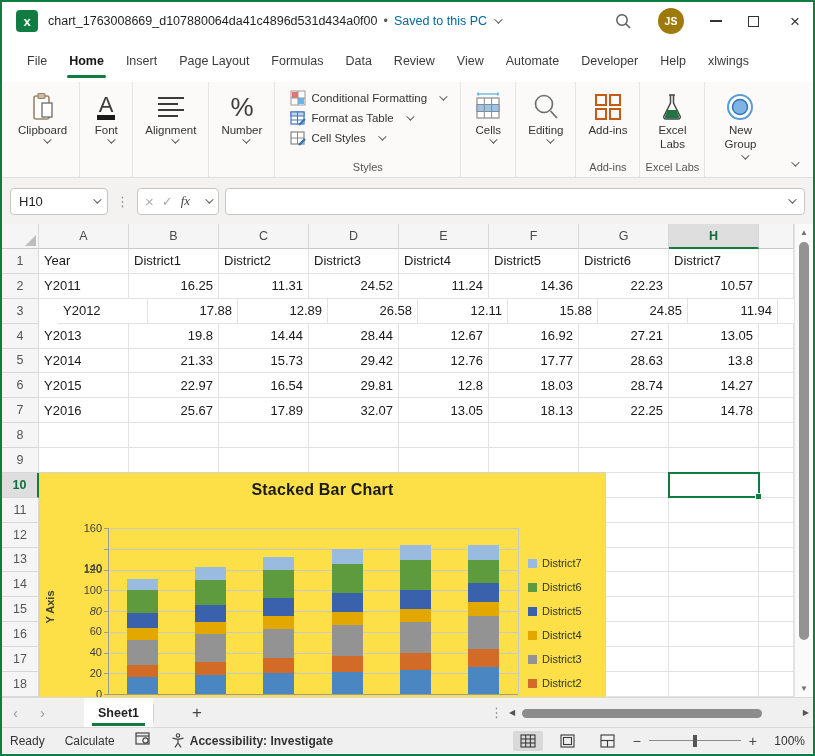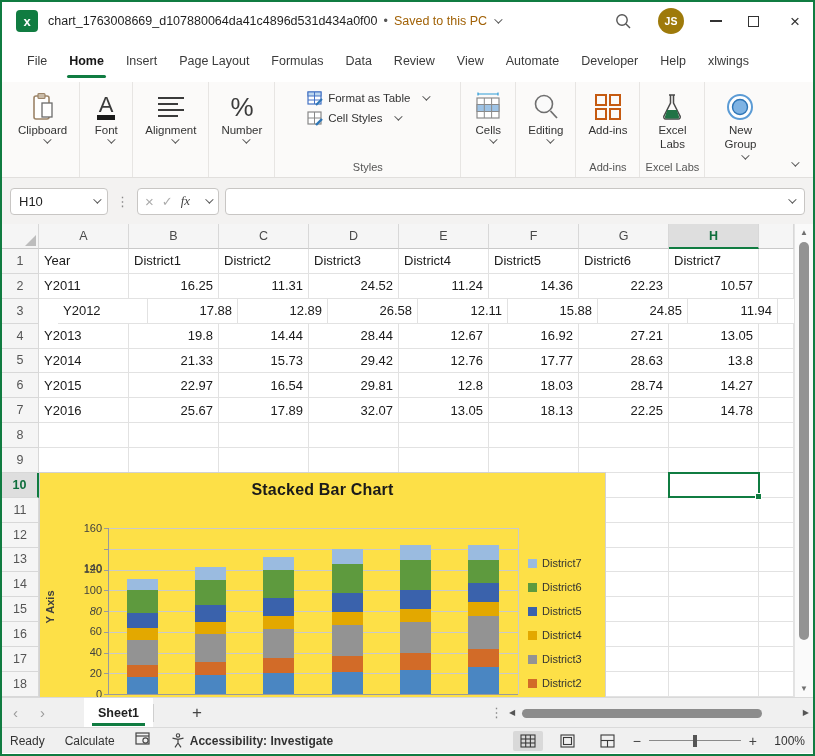--- a/index.html
+++ b/index.html
@@ -3,21 +3,21 @@
 <meta charset="utf-8">
 <style>
   *{margin:0;padding:0;box-sizing:border-box;font-family:"Liberation Sans",sans-serif;}
   html,body{background:#888;}
   #win{position:relative;width:815px;height:756px;background:#fff;border:2px solid #107C41;overflow:hidden;}
 
   
   #titlebar{display:flex;align-items:center;height:38px;background:#fff;padding:0 8px;}
   #app-icon{width:22px;height:22px;margin:0 10px 0 6px;background:#107C41;border-radius:4px;color:#fff;font-weight:bold;font-size:13px;display:flex;align-items:center;justify-content:center;}
   #title-text{font-size:12.5px;color:#1f1f1f;white-space:nowrap;}
-  #saved-text{font-size:12.5px;color:#a16207;margin-left:6px;white-space:nowrap;}
+  #saved-text{font-size:12.5px;color:#0369a1;margin-left:6px;white-space:nowrap;}
   .bullet{color:#555;margin-left:6px;font-size:12.5px;}
   .chev{display:inline-block;width:6px;height:6px;border-right:1.4px solid #555;border-bottom:1.4px solid #555;transform:rotate(45deg) translateY(-2px);margin-left:7px;}
   #tb-right{margin-left:auto;display:flex;align-items:center;gap:26px;}
   #avatar{width:26px;height:26px;border-radius:50%;background:#9E7A0B;color:#fff;font-size:10.5px;font-weight:bold;display:flex;align-items:center;justify-content:center;}
   .wbtn{font-size:15px;color:#333;width:20px;text-align:center;}
   #min-btn{width:12px;height:1.4px;background:#333;}
   #max-btn{width:11px;height:11px;border:1.4px solid #333;}
   #close-btn{font-size:17px;color:#333;line-height:11px;}
 
   
@@ -211,20 +211,31 @@
             </div>
         <span class="blabel">Number</span>
         <span class="chev"></span>
       </div>
         </div>
         <div class="rg-label"></div>
     </div>
     <div class="rgroup" style="min-width:186px;">
       <div class="rg-content">
           <div class="styles-col">
+        <div class="smallbtn">
+          <svg width="16" height="16" viewBox="0 0 16 16">
+                <rect x="1" y="1" width="14" height="14" fill="#fff" stroke="#999" stroke-width="1"></rect>
+                <rect x="2" y="2" width="6" height="6" fill="#E57373"></rect>
+                <rect x="8" y="8" width="6" height="6" fill="#64B5F6"></rect>
+                <line x1="8" y1="1" x2="8" y2="15" stroke="#999"></line>
+                <line x1="1" y1="8" x2="15" y2="8" stroke="#999"></line>
+              </svg>
+          <span>Conditional Formatting</span>
+              <span class="chev"></span>
+        </div>
         <div class="smallbtn">
           <svg width="16" height="16" viewBox="0 0 16 16">
                 <rect x="1" y="2" width="13" height="12" fill="#fff" stroke="#4472C4" stroke-width="1.2"></rect>
                 <rect x="1" y="2" width="13" height="4" fill="#BDD7EE" stroke="#4472C4" stroke-width="1"></rect>
                 <line x1="7.5" y1="2" x2="7.5" y2="14" stroke="#4472C4"></line>
                 <line x1="1" y1="10" x2="14" y2="10" stroke="#4472C4"></line>
                 <line x1="9" y1="15" x2="15" y2="9" stroke="#2E75B6" stroke-width="2"></line>
               </svg>
           <span>Format as Table</span>
               <span class="chev"></span>

